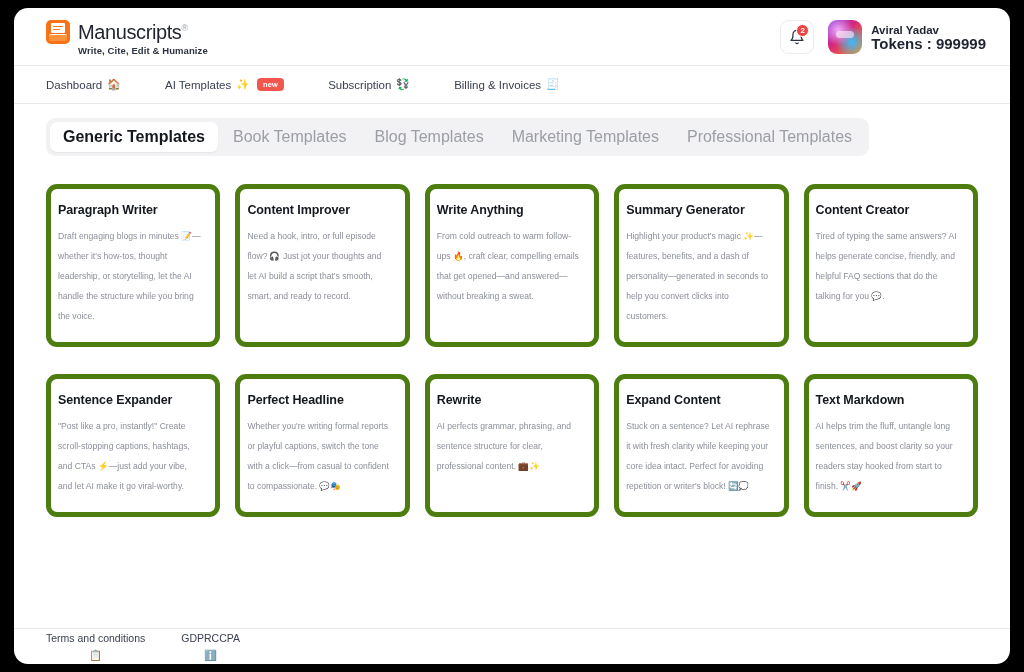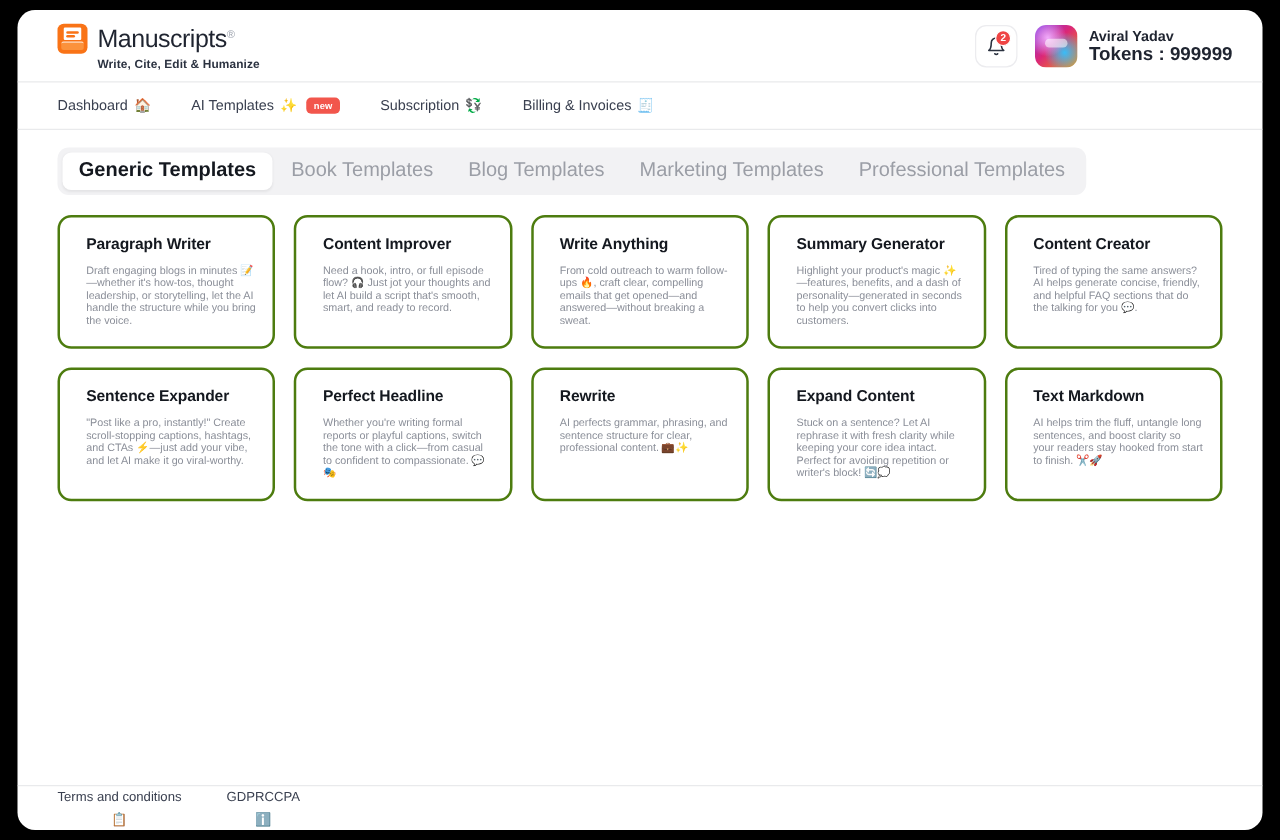--- a/index.html
+++ b/index.html
@@ -129,21 +129,21 @@
   .user-tokens { font-size: 15px; font-weight: bold; color: #1f2430; }
 
   
   .navbar {
     height: 38px;
     flex: 0 0 38px;
     border-bottom: 1px solid #e9eaec;
     display: flex;
     align-items: center;
     padding: 0 32px;
-    gap: 32px;
+    gap: 44px;
   }
   .nav-item {
     font-size: 11.5px;
     color: #3a4050;
     display: flex;
     align-items: center;
     gap: 5px;
     cursor: pointer;
     white-space: nowrap;
   }
@@ -186,36 +186,37 @@
   }
 
   .card-grid {
     margin-top: 16px;
     display: grid;
     grid-template-columns: repeat(5, 1fr);
     gap: 15px;
   }
   .card {
     background: #fff;
-    border: 2px solid #4d7c0f;
+    border: 5px solid #4d7c0f;
     border-radius: 11px;
-    padding: 14px 13px 16px 21px;
+    padding: 14px 13px 16px 7px;
     min-height: 96px;
     cursor: pointer;
+    margin-top: 12px;
   }
   .card-title {
     font-size: 12.5px;
     font-weight: bold;
     color: #14181f;
     margin-bottom: 9px;
     letter-spacing: -0.1px;
   }
   .card-desc {
     font-size: 8.6px;
-    line-height: 10px;
+    line-height: 20px;
     color: #8b8f99;
   }
 
   
   .footer {
     flex: 0 0 36px;
     border-top: 1px solid #e9eaec;
     display: flex;
     align-items: center;
     padding: 0 32px;

